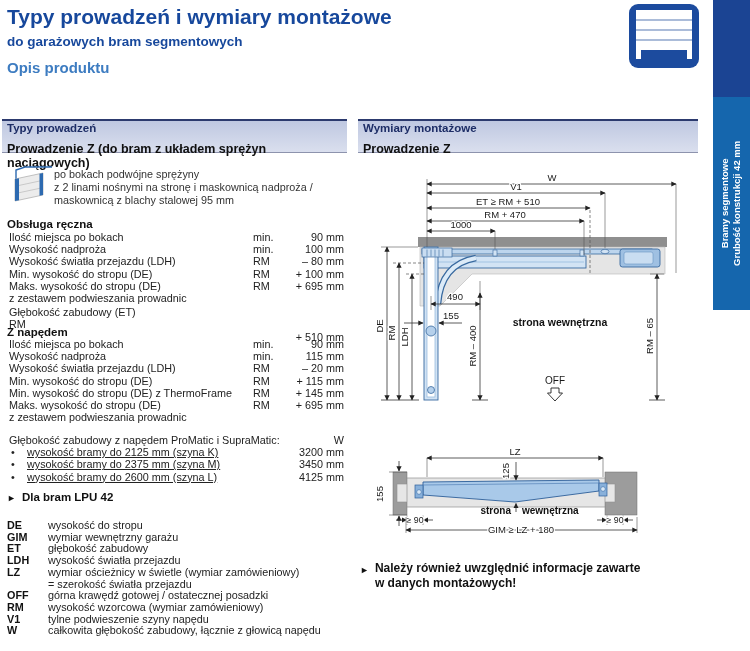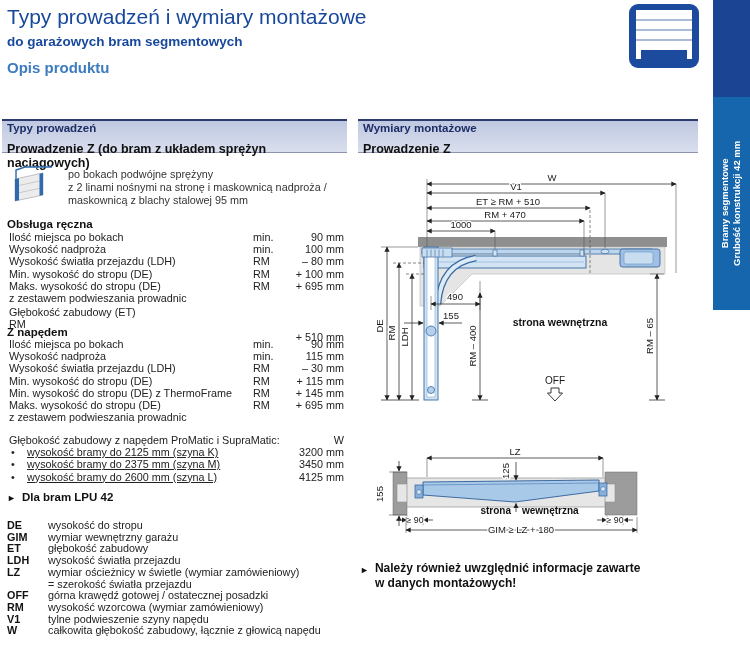--- a/index.html
+++ b/index.html
@@ -1,41 +1,41 @@
 <!DOCTYPE html>
 <html><head>
 <meta charset="utf-8">
 <style>
   html,body { margin:0; padding:0; background:#fff; }
   .page { position:relative; width:750px; height:651px; background:#fff;
           font-family:"Liberation Sans", sans-serif; overflow:hidden; }
 
   
-  .title    { position:absolute; left:7px; top:5px;  font-size:21px;   font-weight:normal; color:#17489c; }
+  .title    { position:absolute; left:7px; top:5px;  font-size:21px;   font-weight:bold; color:#17489c; }
   .subtitle { position:absolute; left:7px; top:34px; font-size:13.5px; font-weight:bold; color:#17489c; }
   .opis     { position:absolute; left:7px; top:59px; font-size:15px;   font-weight:bold; color:#3d7cc1; }
   .door-icon { position:absolute; left:628px; top:3px; }
 
   
   .strip-dark { position:absolute; left:713px; top:0;    width:37px; height:97px;  background:#1b4493; }
   .strip-tab  { position:absolute; left:713px; top:97px; width:37px; height:213px; background:#1566ad;
                 display:flex; align-items:center; justify-content:center; }
   .strip-tab .rot { transform:rotate(-90deg); white-space:nowrap; color:#fff; font-weight:bold;
                     font-size:9.5px; line-height:1.3; text-align:center; }
 
   
   .col { position:absolute; top:119px; }
   .col-left  { left:2px;   width:345px; }
   .col-right { left:358px; width:340px; }
   .bar { background:linear-gradient(#bfc8e1,#dadfee); border-top:2px solid #2c3a6e;
          border-bottom:1px solid #8d93ad; height:13px; padding:1px 0 17px 5px;
          font-size:11.5px; font-weight:bold; color:#1d2d66; }
   .sub { position:absolute; left:5px; top:23px; font-size:12.5px; font-weight:bold; color:#101010; }
 
-  .intro { position:absolute; left:8px; top:47px; display:flex; gap:14px; }
+  .intro { position:absolute; left:8px; top:47px; display:flex; }
   .intro-text { font-size:10.8px; color:#333; line-height:13px; padding-top:2px; }
 
   .sec { position:absolute; left:5px; font-size:11.5px; font-weight:bold; color:#101010; }
   .sec-manual { top:99px; }  .sec-drive { top:207px; }
 
   .tbl { position:absolute; left:7px; right:3px; font-size:10.8px; color:#222; }
   .tbl-1 { top:112px; } .tbl-2 { top:219px; }
   .trow { display:flex; line-height:12.2px; }
   .trow .lbl { width:244px; } .trow .mid { width:38px; } .trow .val { flex:1; text-align:right; }
   .trow.gap { margin-top:2px;flex-direction:column; }
@@ -166,21 +166,21 @@
           <span class="val">90 mm</span>
         </div>
       <div class="trow">
           <span class="lbl">Wysokość nadproża</span>
           <span class="mid">min.</span>
           <span class="val">115 mm</span>
         </div>
       <div class="trow">
           <span class="lbl">Wysokość światła przejazdu (LDH)</span>
           <span class="mid">RM</span>
-          <span class="val">– 30 mm</span>
+          <span class="val">– 20 mm</span>
         </div>
       <div class="trow">
           <span class="lbl">Min. wysokość do stropu (DE)</span>
           <span class="mid">RM</span>
           <span class="val">+ 115 mm</span>
         </div>
       <div class="trow">
           <span class="lbl">Min. wysokość do stropu (DE) z ThermoFrame</span>
           <span class="mid">RM</span>
           <span class="val">+ 145 mm</span>

